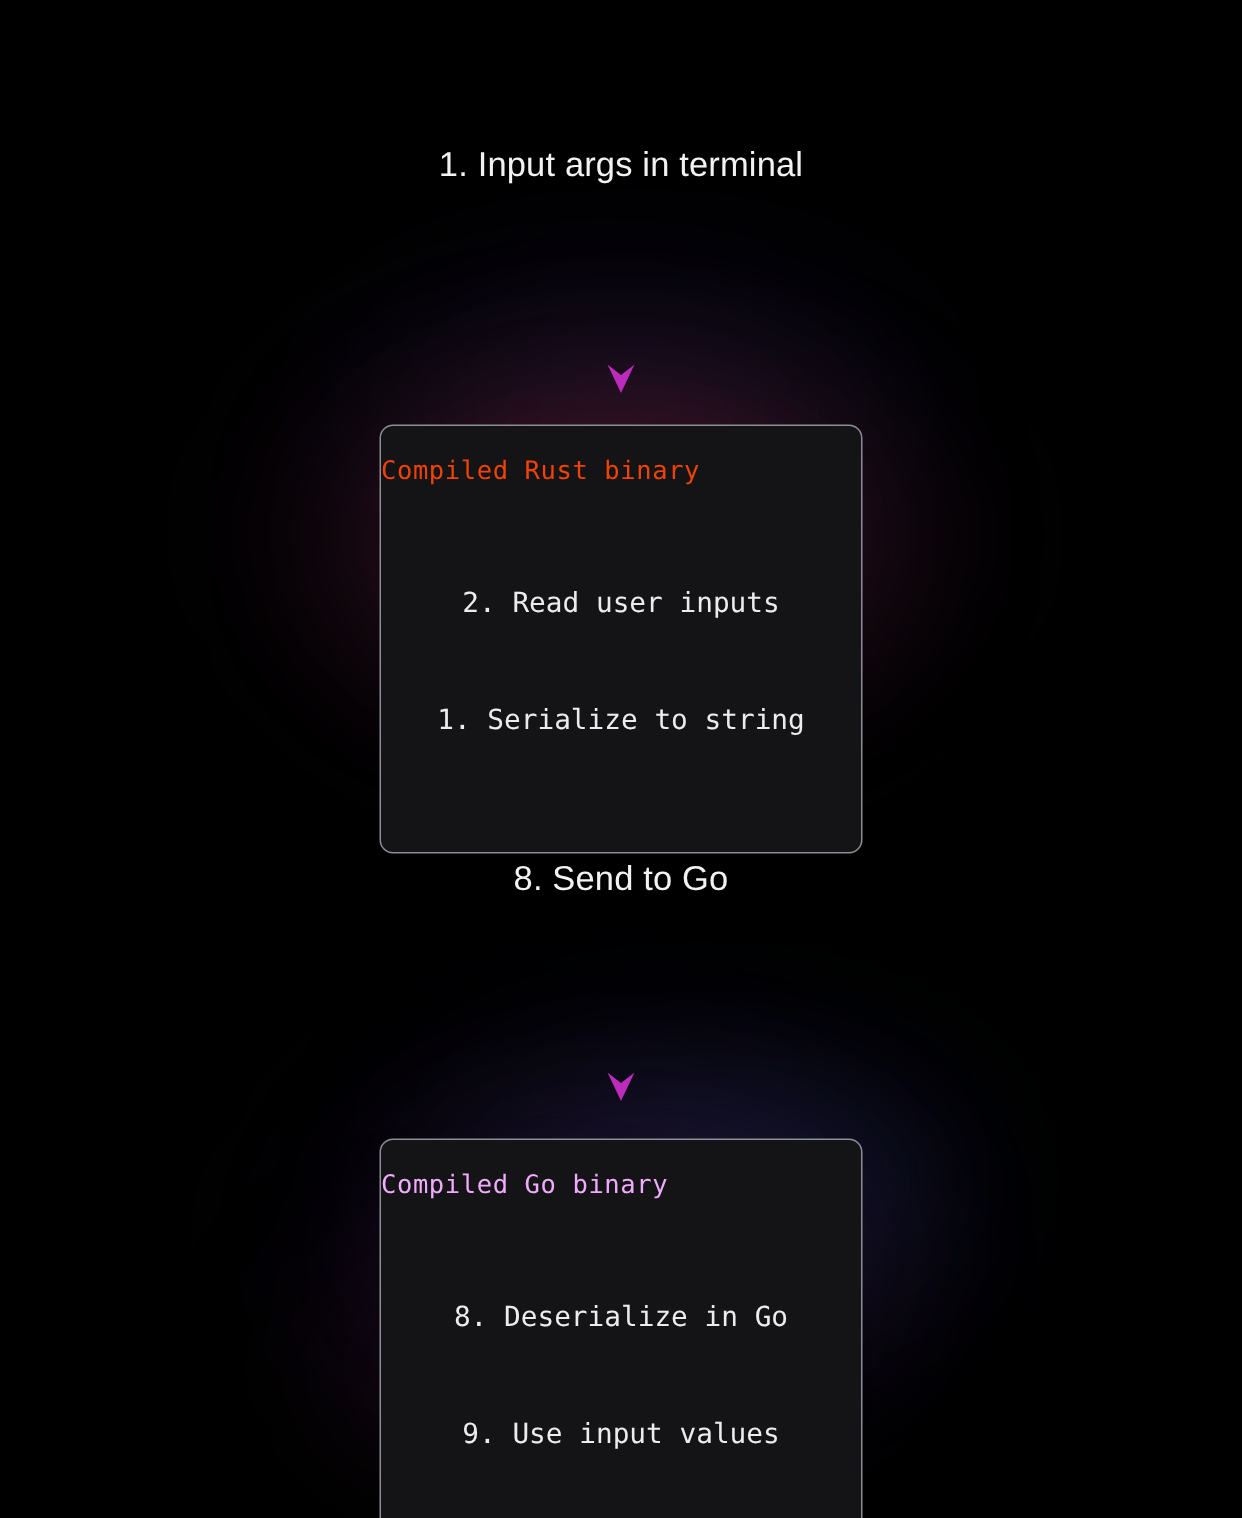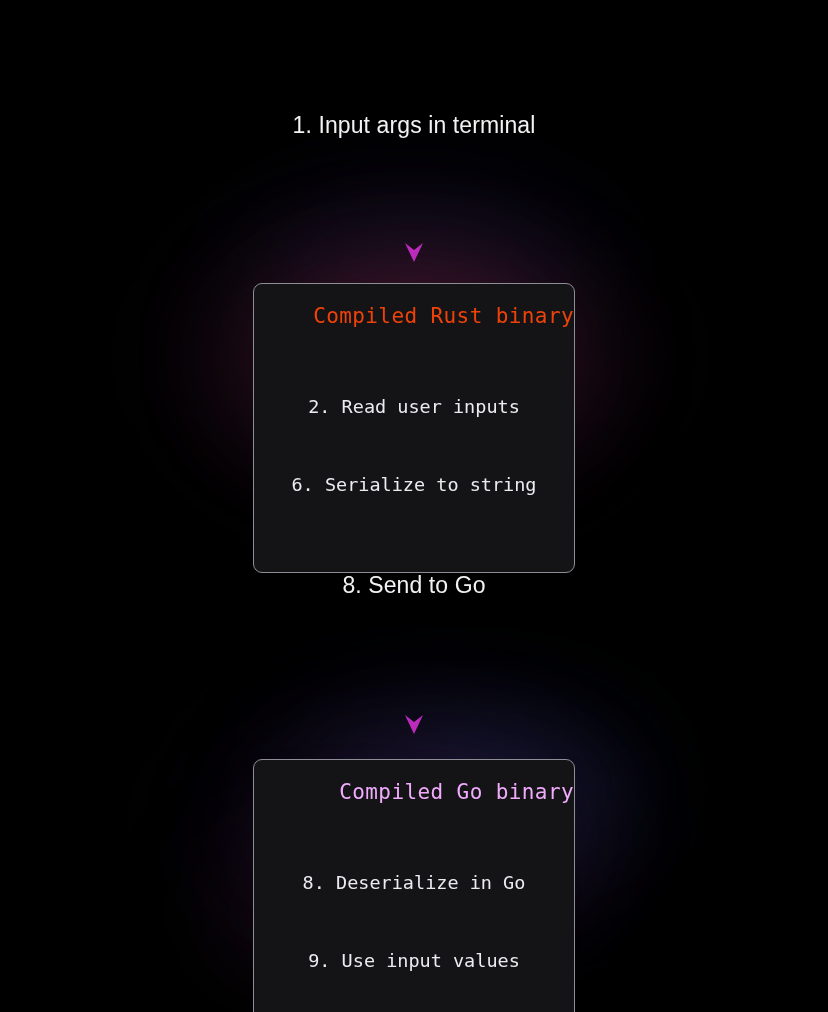--- a/index.html
+++ b/index.html
@@ -86,21 +86,21 @@
   
   .step-label {
     position: absolute;
     width: 100%;
     text-align: center;
     color: #f2f2f4;
     font-size: 23px;
     letter-spacing: 0.1px;
     white-space: nowrap;
   }
-  #label-input  { top: 112px; }
+  #label-input  { top: 96px; }
   #label-send   { top: 572px; }
 
   
   .arrow {
     position: absolute;
     left: 0; top: 0;
     pointer-events: none;
   }
 
   
@@ -112,22 +112,22 @@
     background: #141417;
     border: 1px solid #8e8e96;
     border-radius: 9px;
     padding: 20px 0 22px 0;
   }
   #box-rust { top: 283px; }
   #box-go   { top: 759px; }
 
   .node-title {
     font-family: "DejaVu Sans Mono", "Liberation Mono", monospace;
-    font-size: 21px;
-    text-align: right;
+    font-size: 17px;
+    text-align: left;
     letter-spacing: 0.4px;
     margin-bottom: 14px;
     white-space: pre;
   }
   .title-rust { color: #ef4208; }
   .title-go   { color: #f0abfc; }
 
   .node-lines {
     font-family: "DejaVu Sans Mono", "Liberation Mono", monospace;
     font-size: 18.5px;
@@ -184,21 +184,21 @@
       <path d="M 414 734 L 405 715 L 414 722 L 423 715 Z" fill="#bc2cbc"></path>
     </g>
   </svg>
 
   <div class="step-label" id="label-input">1. Input args in terminal</div>
 
   <div class="node-box" id="box-rust">
     <div class="node-title title-rust">Compiled Rust binary</div>
     <div class="node-lines">
       <div class="node-line">2. Read user inputs</div>
-      <div class="node-line">6. Serialize to string</div>
+      <div class="node-line">1. Serialize to string</div>
     </div>
   </div>
 
   <div class="step-label" id="label-send">8. Send to Go</div>
 
   <div class="node-box" id="box-go">
     <div class="node-title title-go">Compiled Go binary</div>
     <div class="node-lines">
       <div class="node-line">8. Deserialize in Go</div>
       <div class="node-line">9. Use input values</div>

